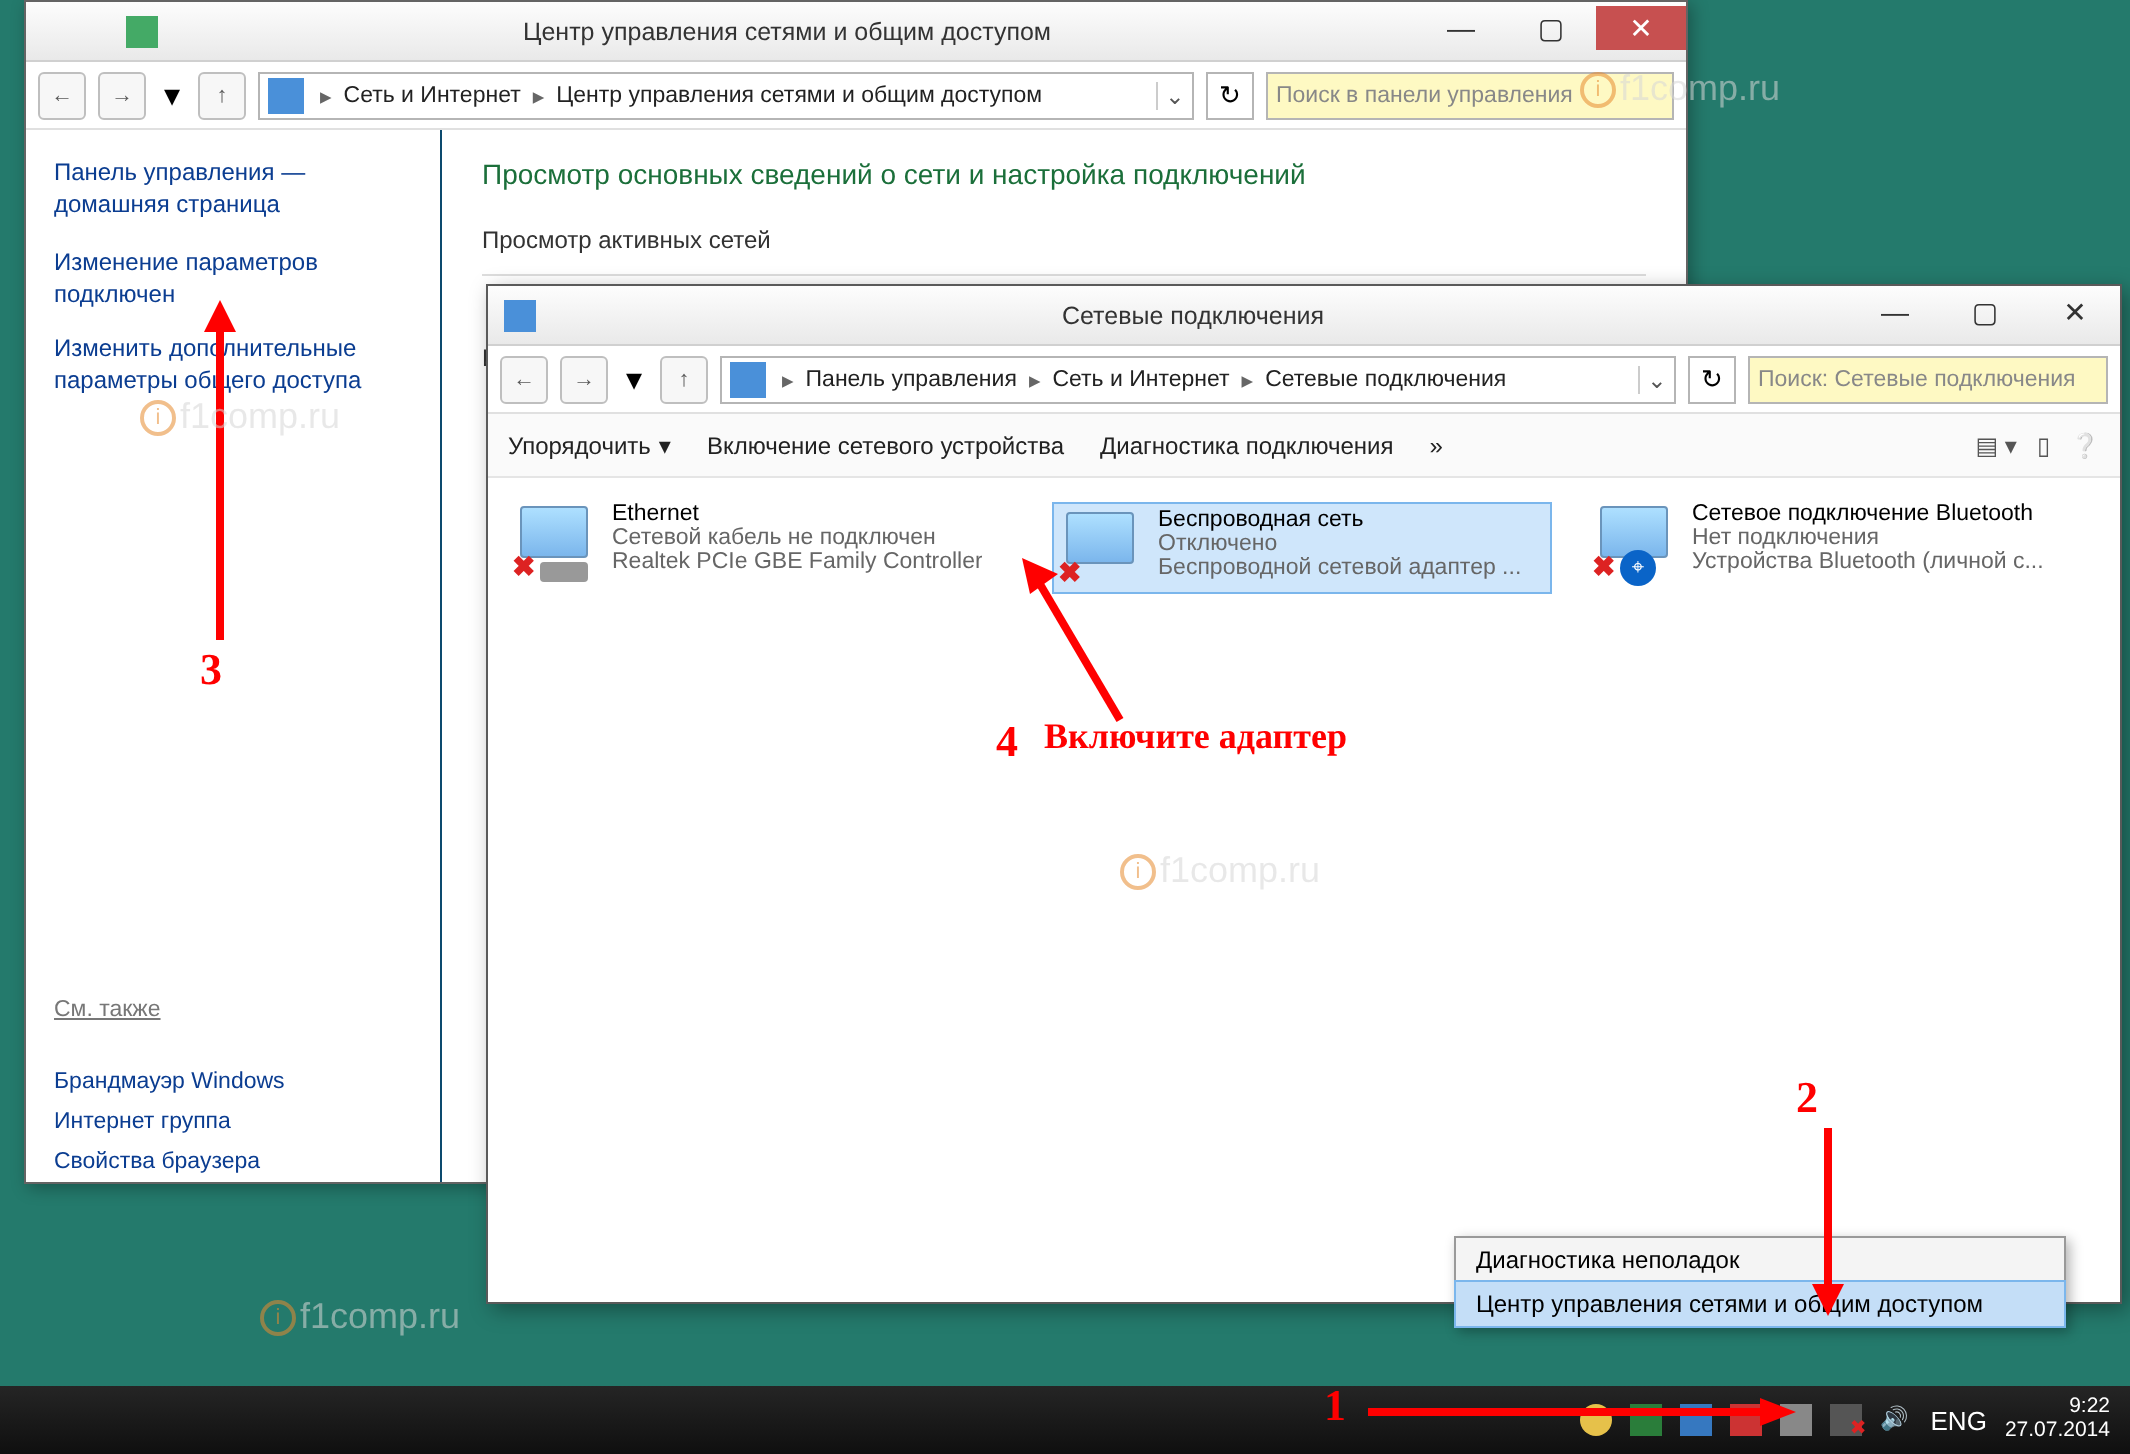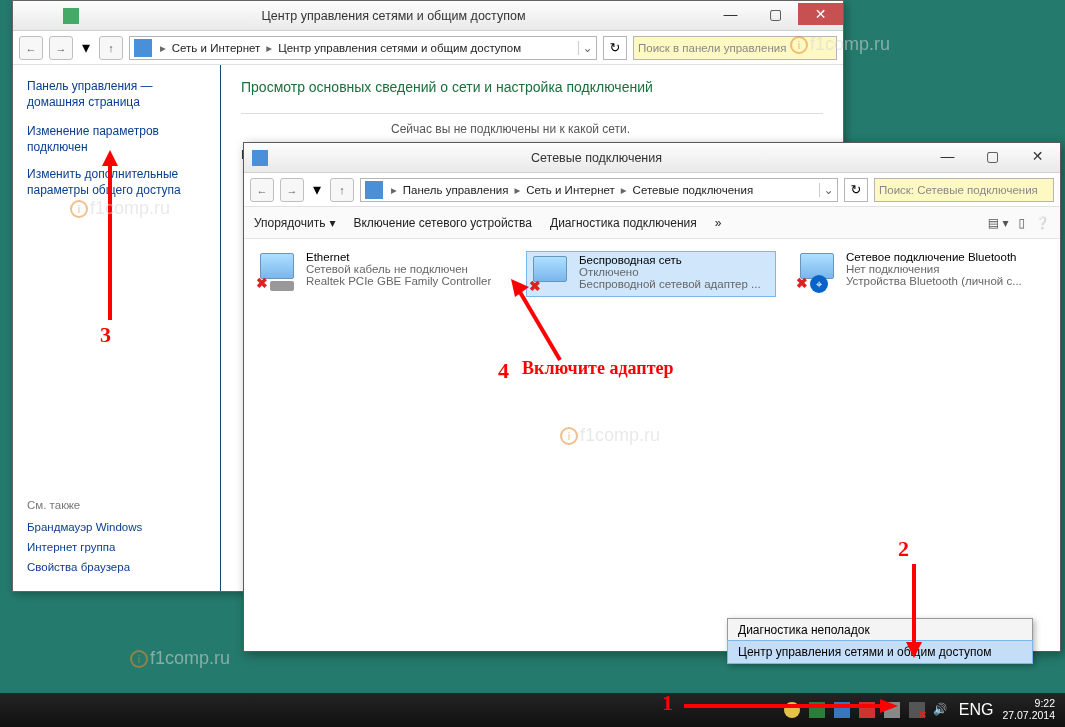--- a/index.html
+++ b/index.html
@@ -22,21 +22,21 @@
   .addrbox .chev { padding:0 4px; color:#666; }
   .addr-drop { width:18px; border-left:1px solid #ccc; text-align:center; color:#555;}
   .addr-refresh { width:24px; height:24px; border:1px solid #b5b5b5; display:flex;align-items:center;justify-content:center;font-size:13px;}
   .searchbox { width: 204px; height: 24px; border: 1px solid #b5b5b5; display:flex; align-items:center; padding:0 4px; font-size:11.5px; color:#888; background:#fef9c3; }
 
   .w1-body { display: flex; height: calc(100% - 64px); }
   .w1-side { width: 208px; padding: 14px 14px; font-size: 12px; color:#102a56; border-right:1px solid #0c4a6e;}
   .w1-side .homelink { color:#0b3d91; margin-bottom:14px; line-height:1.3;}
   .w1-side .sidelink { color:#0b3d91; margin-bottom:12px; line-height:1.3; cursor:pointer;}
   .w1-side .seealso { margin-top: 300px; color:#555; font-size:11.5px;}
-  .w1-side .seealso .hd { color:#777; margin-bottom:10px;}
+  .w1-side .seealso .hd { color:#777; margin-bottom:24px;text-decoration:underline;}
   .w1-side .seealso div { margin-bottom:8px;}
   .w1-main { flex:1; padding: 14px 20px; font-size:12px; color:#333;}
   .w1-main .h1 { color:#1b6f3a; font-size:14px; margin-bottom:18px;}
   .w1-main .sub { color:#333; margin-bottom:10px;}
   .w1-main .hr { border-top:1px solid #ddd; margin:4px 0 8px;}
   .w1-main .noconn { color:#555; text-align:left; padding-left:150px;}
 
   
   .win2 { position: absolute; left: 243px; top: 142px; width: 818px; height: 510px; background: #fff; border: 1px solid #5a5a5a; box-shadow: 3px 3px 10px rgba(0,0,0,.35); }
   .w2-titlebar { height: 30px; background: linear-gradient(#fdfdfd,#e9e9e9); border-bottom: 1px solid #d0d0d0; display: flex; align-items: center; }
@@ -59,21 +59,21 @@
 
   
   .ctxmenu { position:absolute; left:727px; top:618px; width:306px; background:#f4f4f4; border:1px solid #999; box-shadow:2px 2px 6px rgba(0,0,0,.3); font-size:12px;}
   .ctxmenu .mi { padding:4px 10px; }
   .ctxmenu .mi.hover { background:#c4def7; border:1px solid #7bb6ec; margin:-1px;}
 
   
   .taskbar { position:absolute; left:0; bottom:0; width:1065px; height:34px; background:linear-gradient(#252525,#0f0f0f); display:flex; align-items:center; color:#fff; font-size:11.5px;}
   .taskbar .tray { margin-left:auto; display:flex; align-items:center; gap:9px; padding-right:10px;}
   .tray .ic { width:16px; height:16px; display:inline-block; }
-  .tray .lang { font-size:16px;}
+  .tray .lang { font-size:13px;}
   .tray .clock { text-align:right; line-height:1.1; font-size:10.5px;}
 
   
   .anno { position:absolute; color:#f00; font-weight:bold; font-family:"Times New Roman",serif; pointer-events:none;}
   .anno.num { font-size:22px; }
   .anno.txt { font-size:18px; }
   svg.arrow { position:absolute; pointer-events:none; }
 
   
   .wm { position:absolute; color:#d7d7d7; font-size:18px; font-family:Arial; opacity:.55; pointer-events:none; display:flex; align-items:center; gap:2px;}
@@ -129,20 +129,21 @@
       </div>
       <div class="seealso">
         <div class="hd">См. также</div>
         <div style="color:#0b3d91">Брандмауэр Windows</div>
         <div style="color:#0b3d91">Интернет группа</div>
         <div style="color:#0b3d91">Свойства браузера</div>
       </div>
     </div>
     <div class="w1-main">
       <div class="h1">Просмотр основных сведений о сети и настройка подключений</div>
+      <div class="sub">Просмотр активных сетей</div>
       <div class="hr"></div>
       <div class="noconn">Сейчас вы не подключены ни к какой сети.</div>
       <div style="margin-top:12px">И</div>
     </div>
   </div>
 </div>
 
 <div class="win2">
   <div class="w2-titlebar">
     <span style="width:16px;height:16px;margin-left:8px;background:#4a90d9;display:inline-block"></span>

